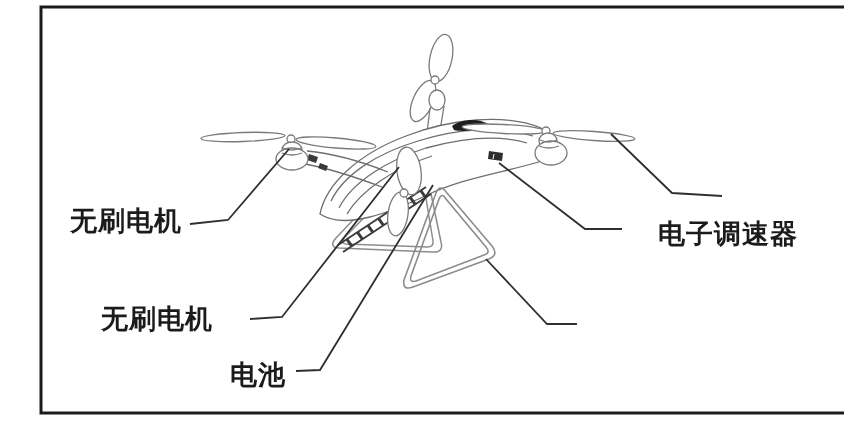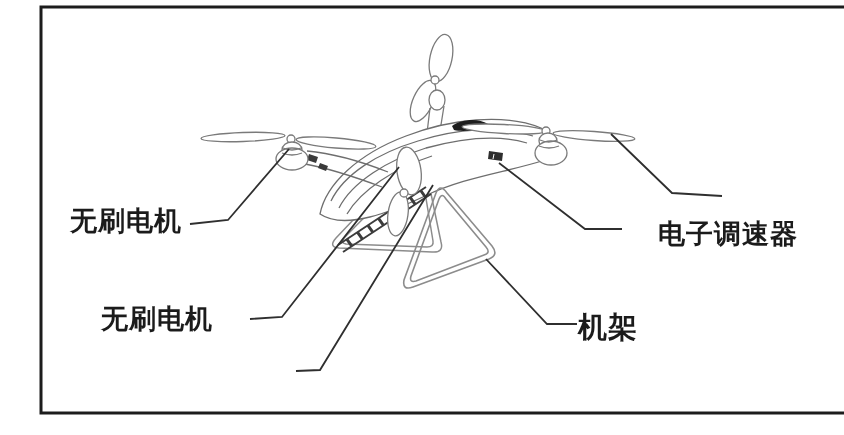--- a/index.html
+++ b/index.html
@@ -120,15 +120,15 @@
       <polyline points="250,319 282,317 399,167"></polyline>
       <polyline points="296,371 320,370 433,185"></polyline>
       <polyline points="577,324 547,324 486,259"></polyline>
       <polyline points="499,163 585,229 622,229"></polyline>
       <polyline points="611,134 672,193 722,196"></polyline>
     </g>
   </svg>
 
   <div class="part-label lbl-brushless">无刷电机</div>
   <div class="part-label lbl-flightctl">无刷电机</div>
-  <div class="part-label lbl-frame">机架</div>
+  <div class="part-label lbl-battery">电池</div>
   <div class="part-label lbl-esc">电子调速器</div>
 </div>
 
 </body></html>

